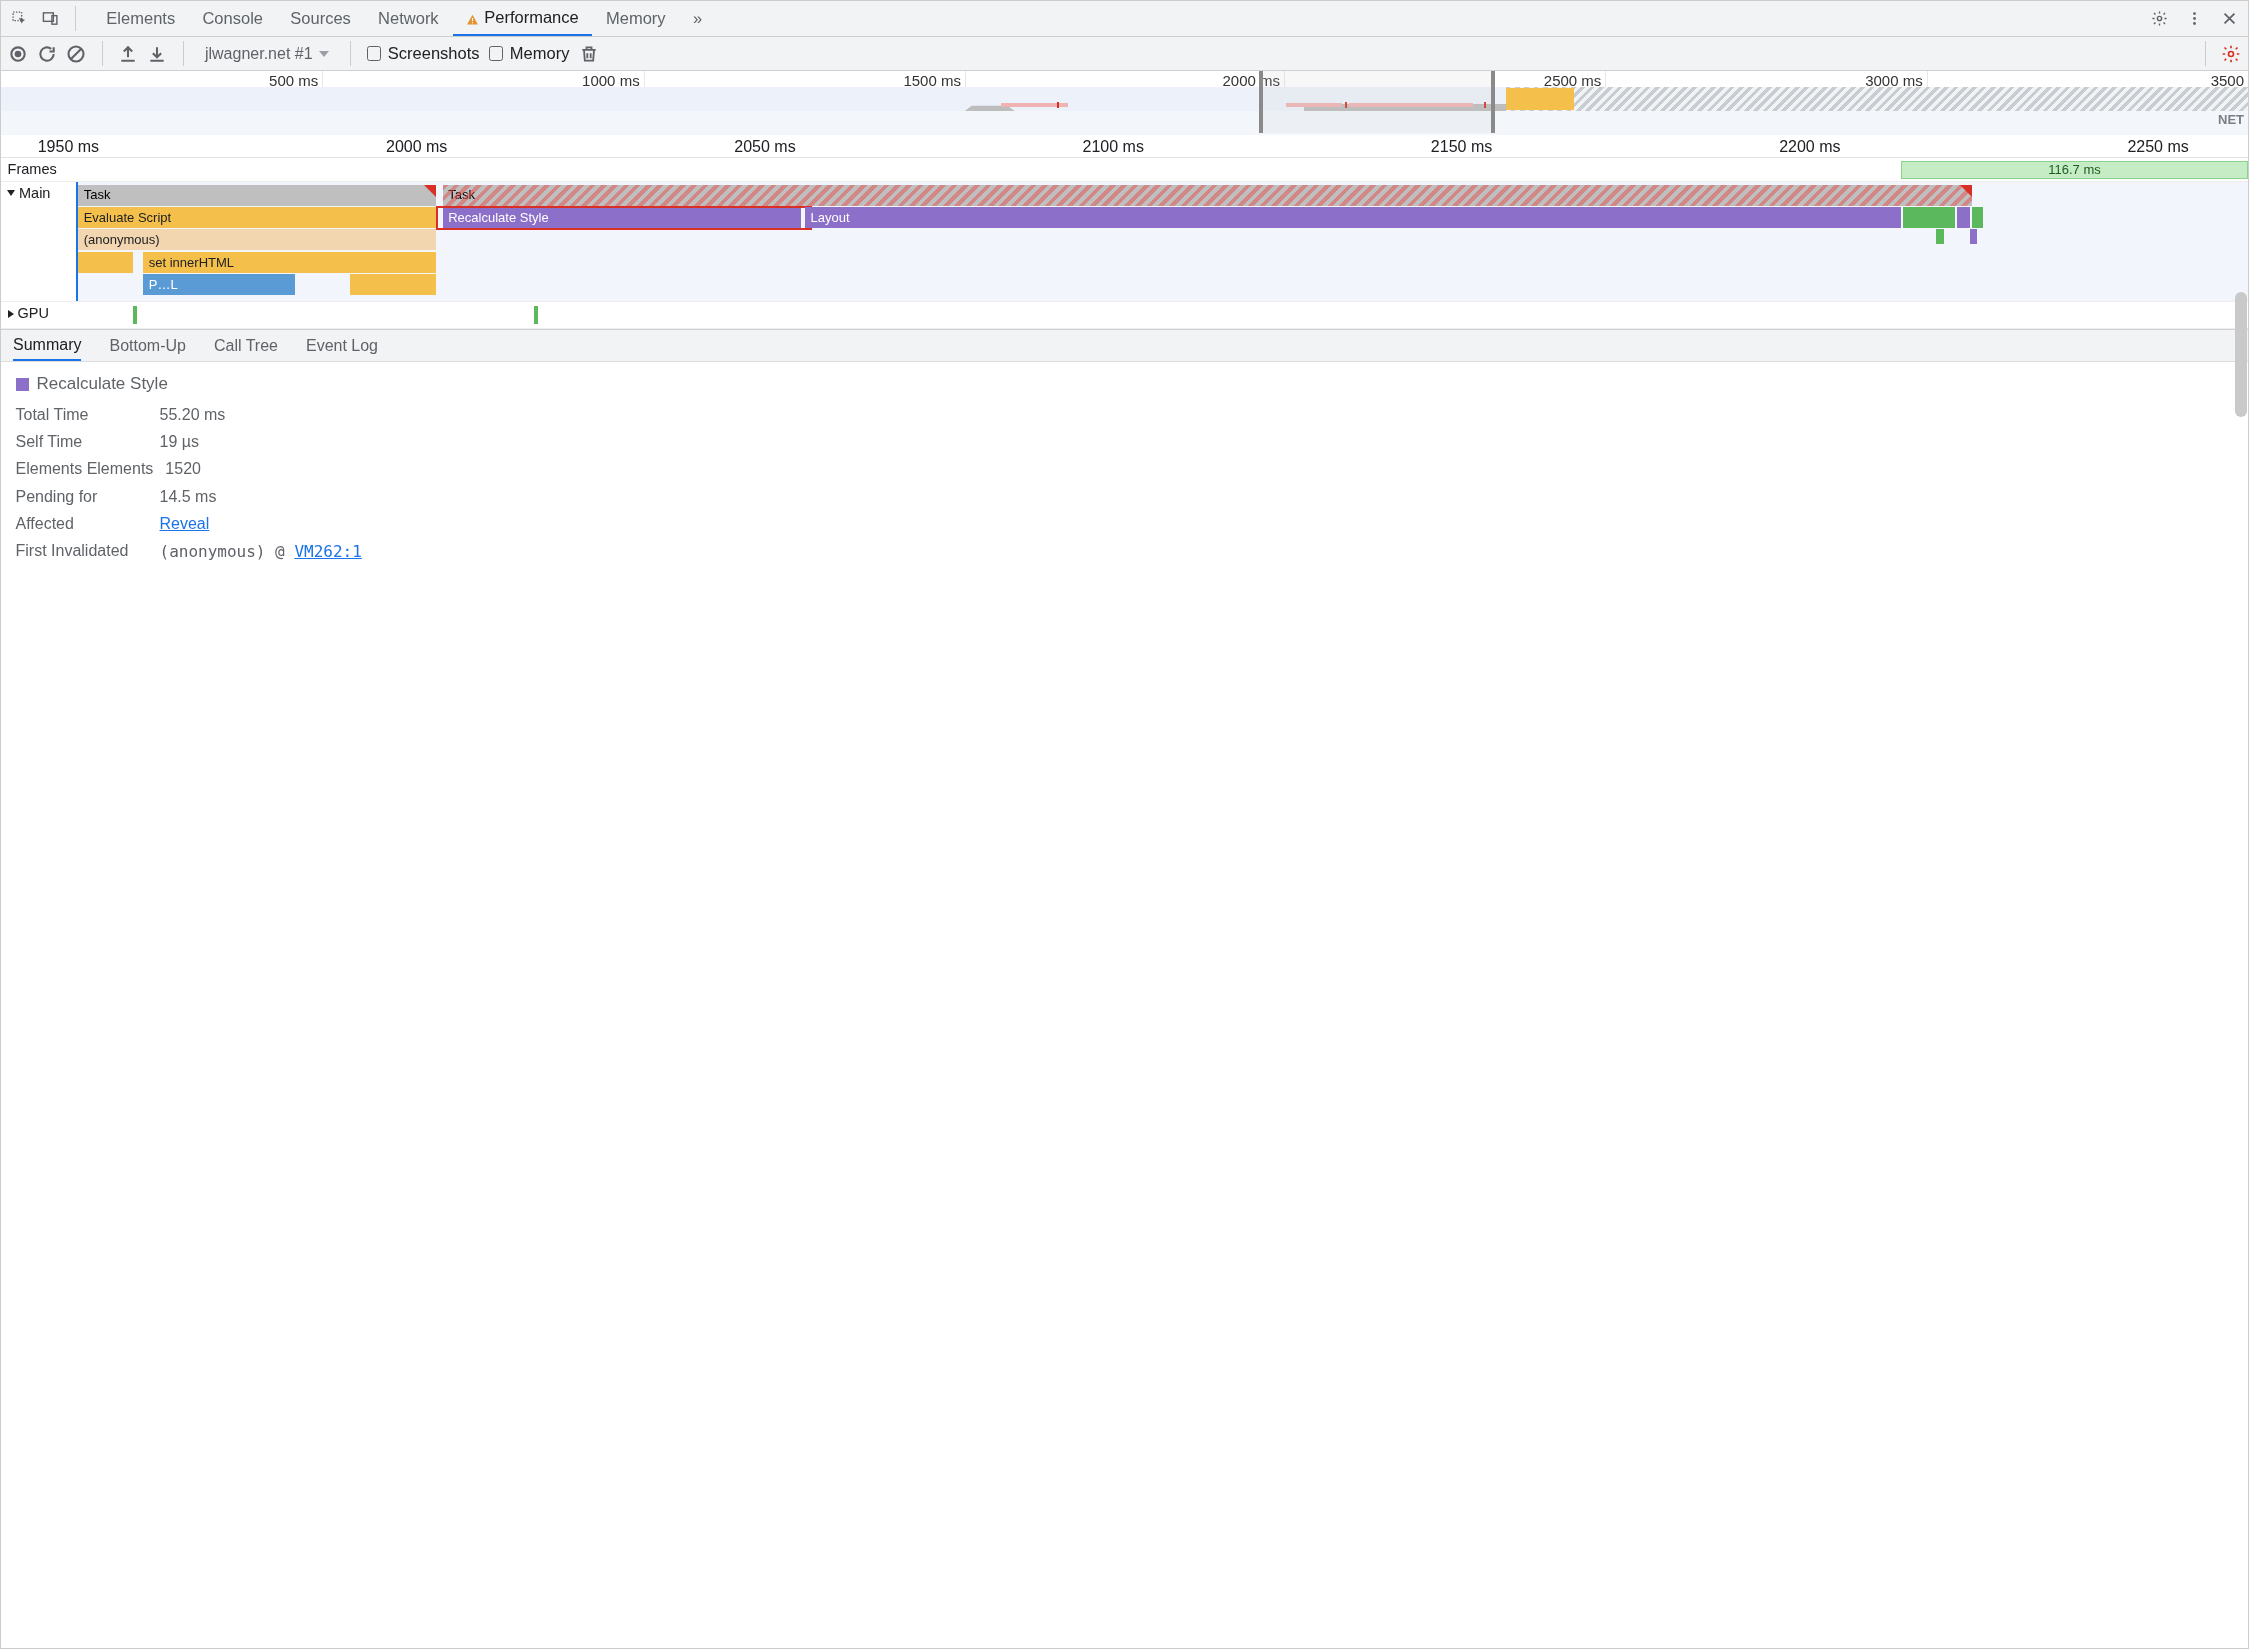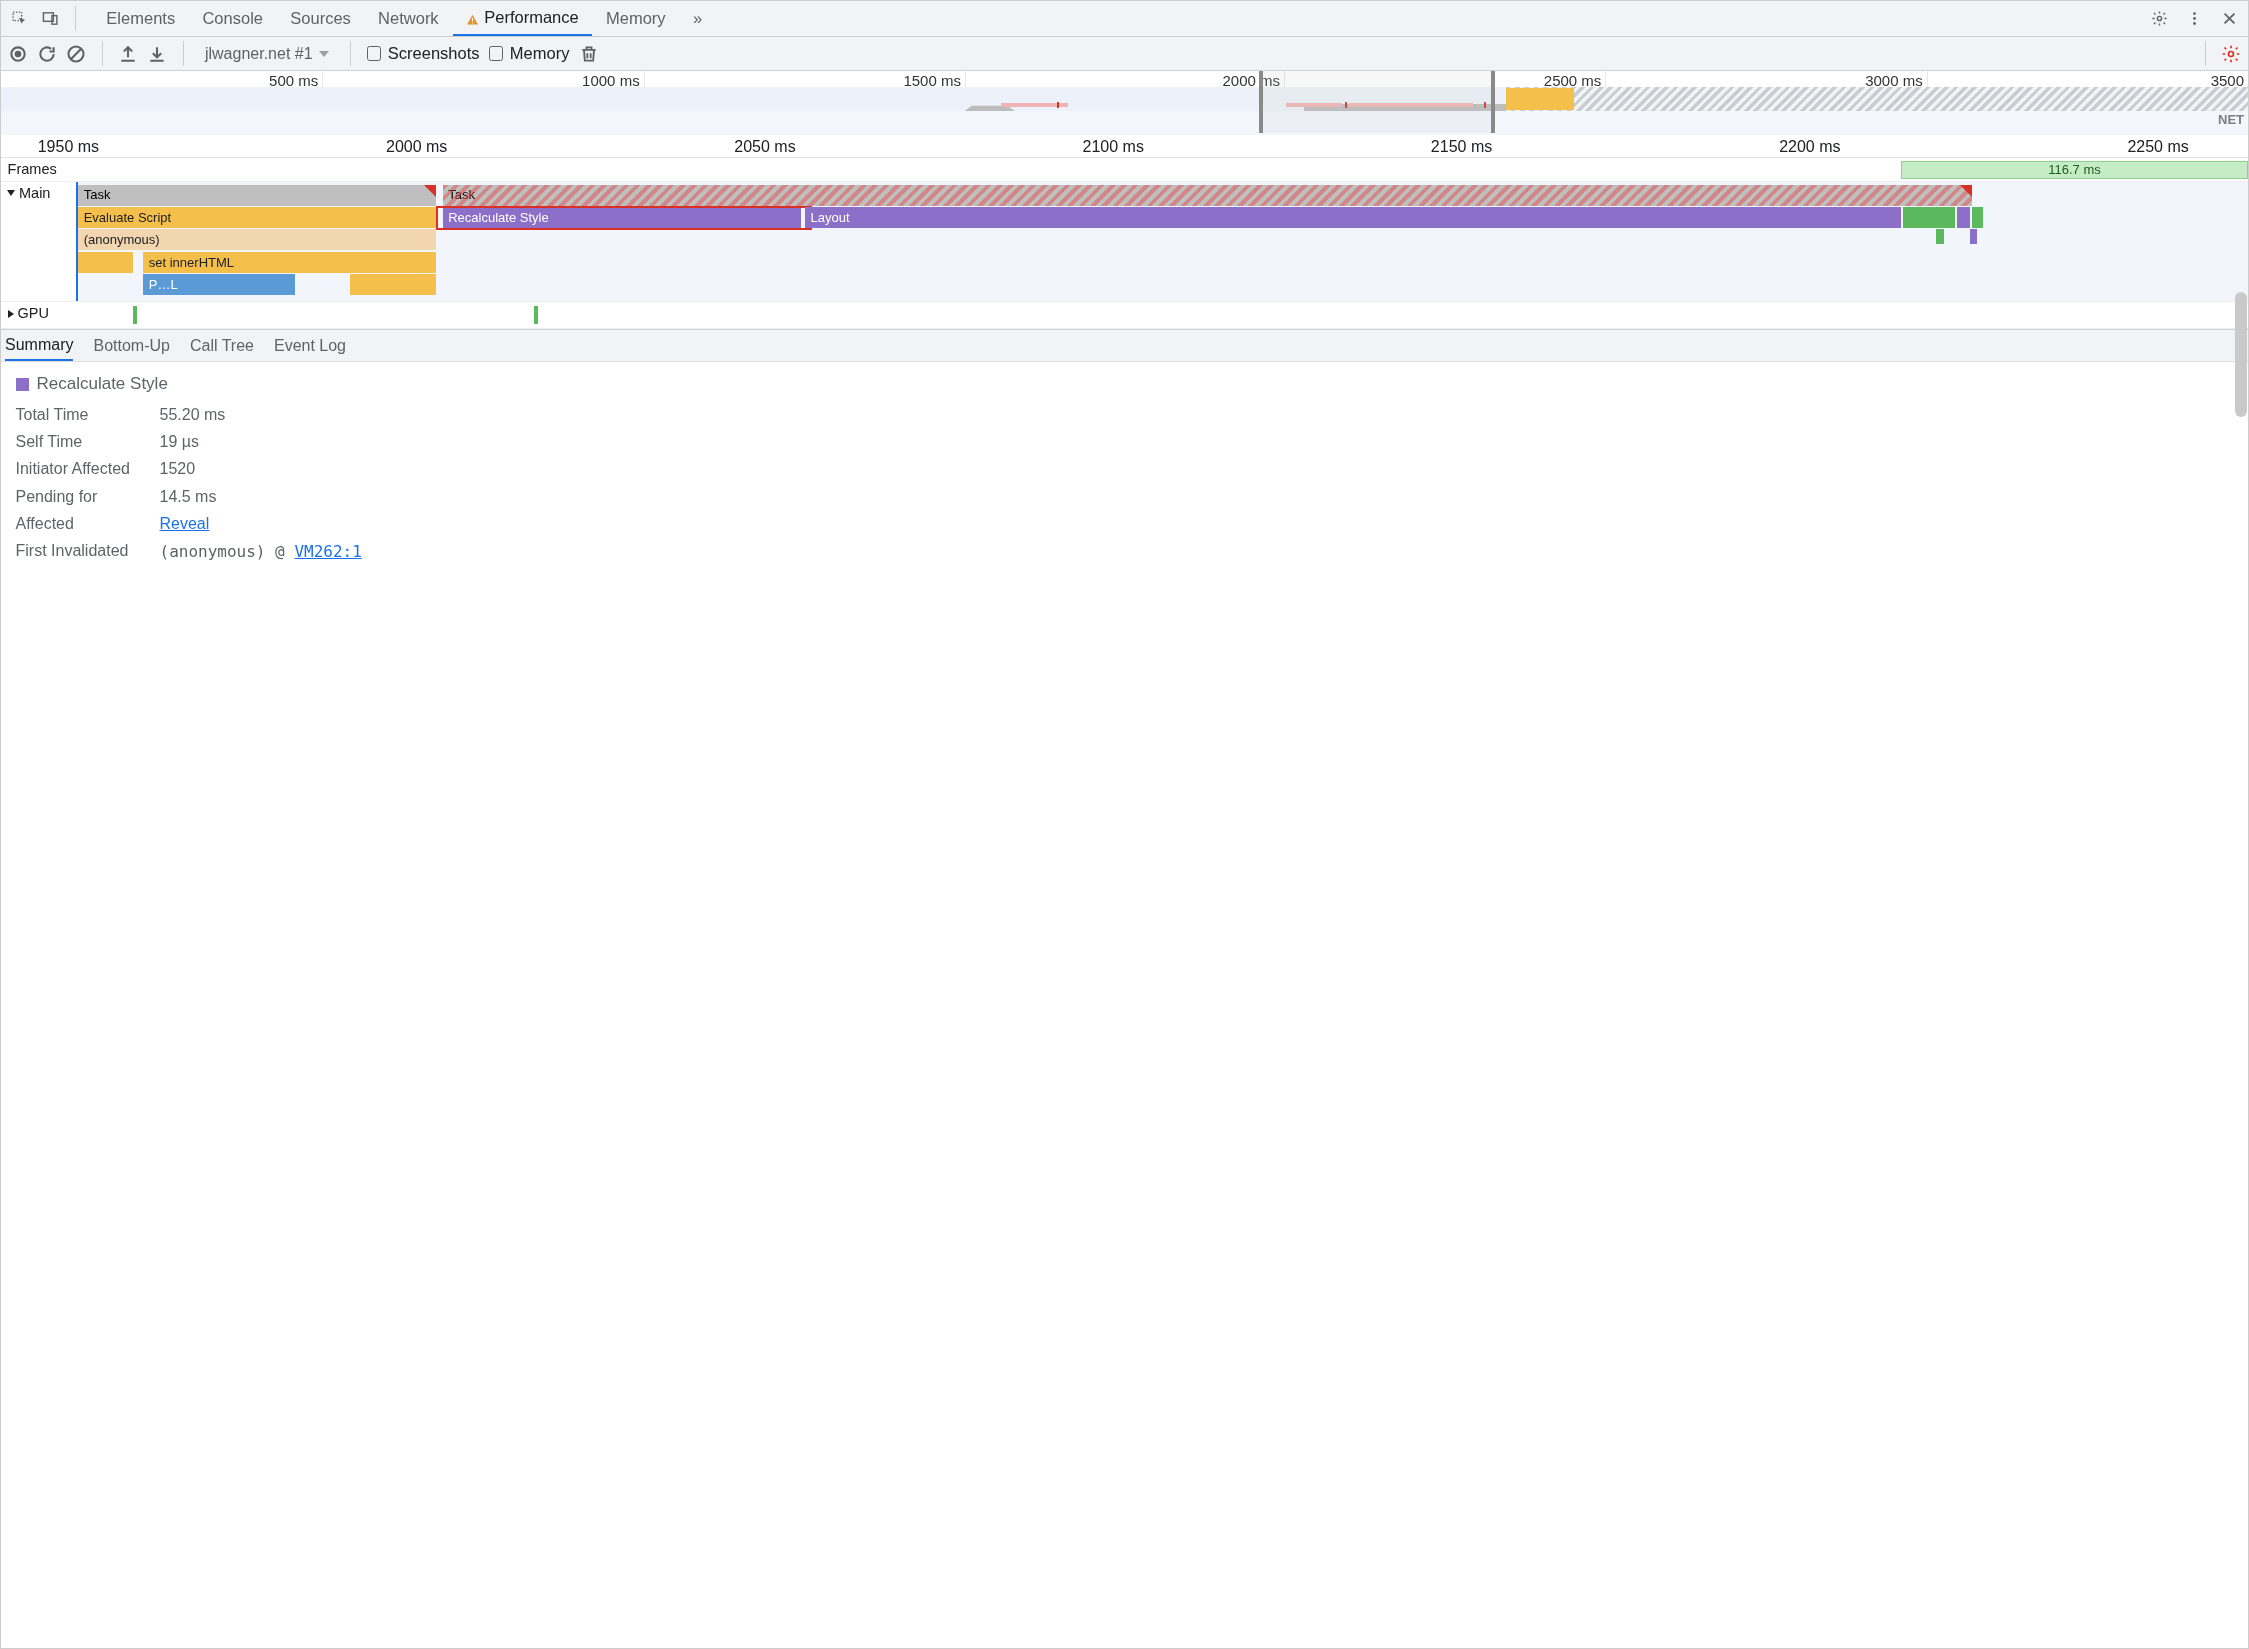--- a/index.html
+++ b/index.html
@@ -133,21 +133,21 @@
     position: absolute; width: 0; height: 0;
     border-top: 12px solid #d93025; border-left: 12px solid transparent;
   }
 
   
   .gpu-lane { height: 26px; }
   .gpu-tick { position: absolute; top: 4px; width: 4px; height: 18.4px; background: #5cb85c; }
 
   
   .sum-tabs {
-    display: flex; align-items: center; gap: 20px; height: 32px; padding: 0 4px;
+    display: flex; align-items: center; gap: 28px; height: 32px; padding: 0 12px;
     background: #f1f3f4; border-bottom: 0.7px solid #ddd;
   }
   .sum-tabs .stab { color: #5f6368; font-size: 16px; padding: 5.3px 0; }
   .sum-tabs .stab.active { color: #202124; border-bottom: 2.6px solid #1a73e8; }
 
   
   .summary { padding: 12px 14.5px; font-size: 16px; color: #5f6368; }
   .summary .title { display: flex; align-items: center; gap: 8px; font-size: 17px; margin-bottom: 12px; }
   .summary .swatch { width: 13px; height: 13px; background: #8b6fc9; display: inline-block; }
   .summary .kv { display: flex; gap: 12px; margin: 9.2px 0; }
@@ -412,21 +412,21 @@
   </div>
   <div class="kv">
       <span class="k">Total Time</span>
       <span>55.20 ms</span>
     </div>
   <div class="kv">
       <span class="k">Self Time</span>
       <span>19 µs</span>
     </div>
   <div class="kv">
-      <span class="k">Initiator Affected</span>
+      <span class="k">Elements Elements</span>
       <span>1520</span>
     </div>
   <div class="kv">
       <span class="k">Pending for</span>
       <span>14.5 ms</span>
     </div>
   <div class="kv">
     <span class="k">Affected</span>
     <a href="#"><span>Reveal</span></a>
   </div>

